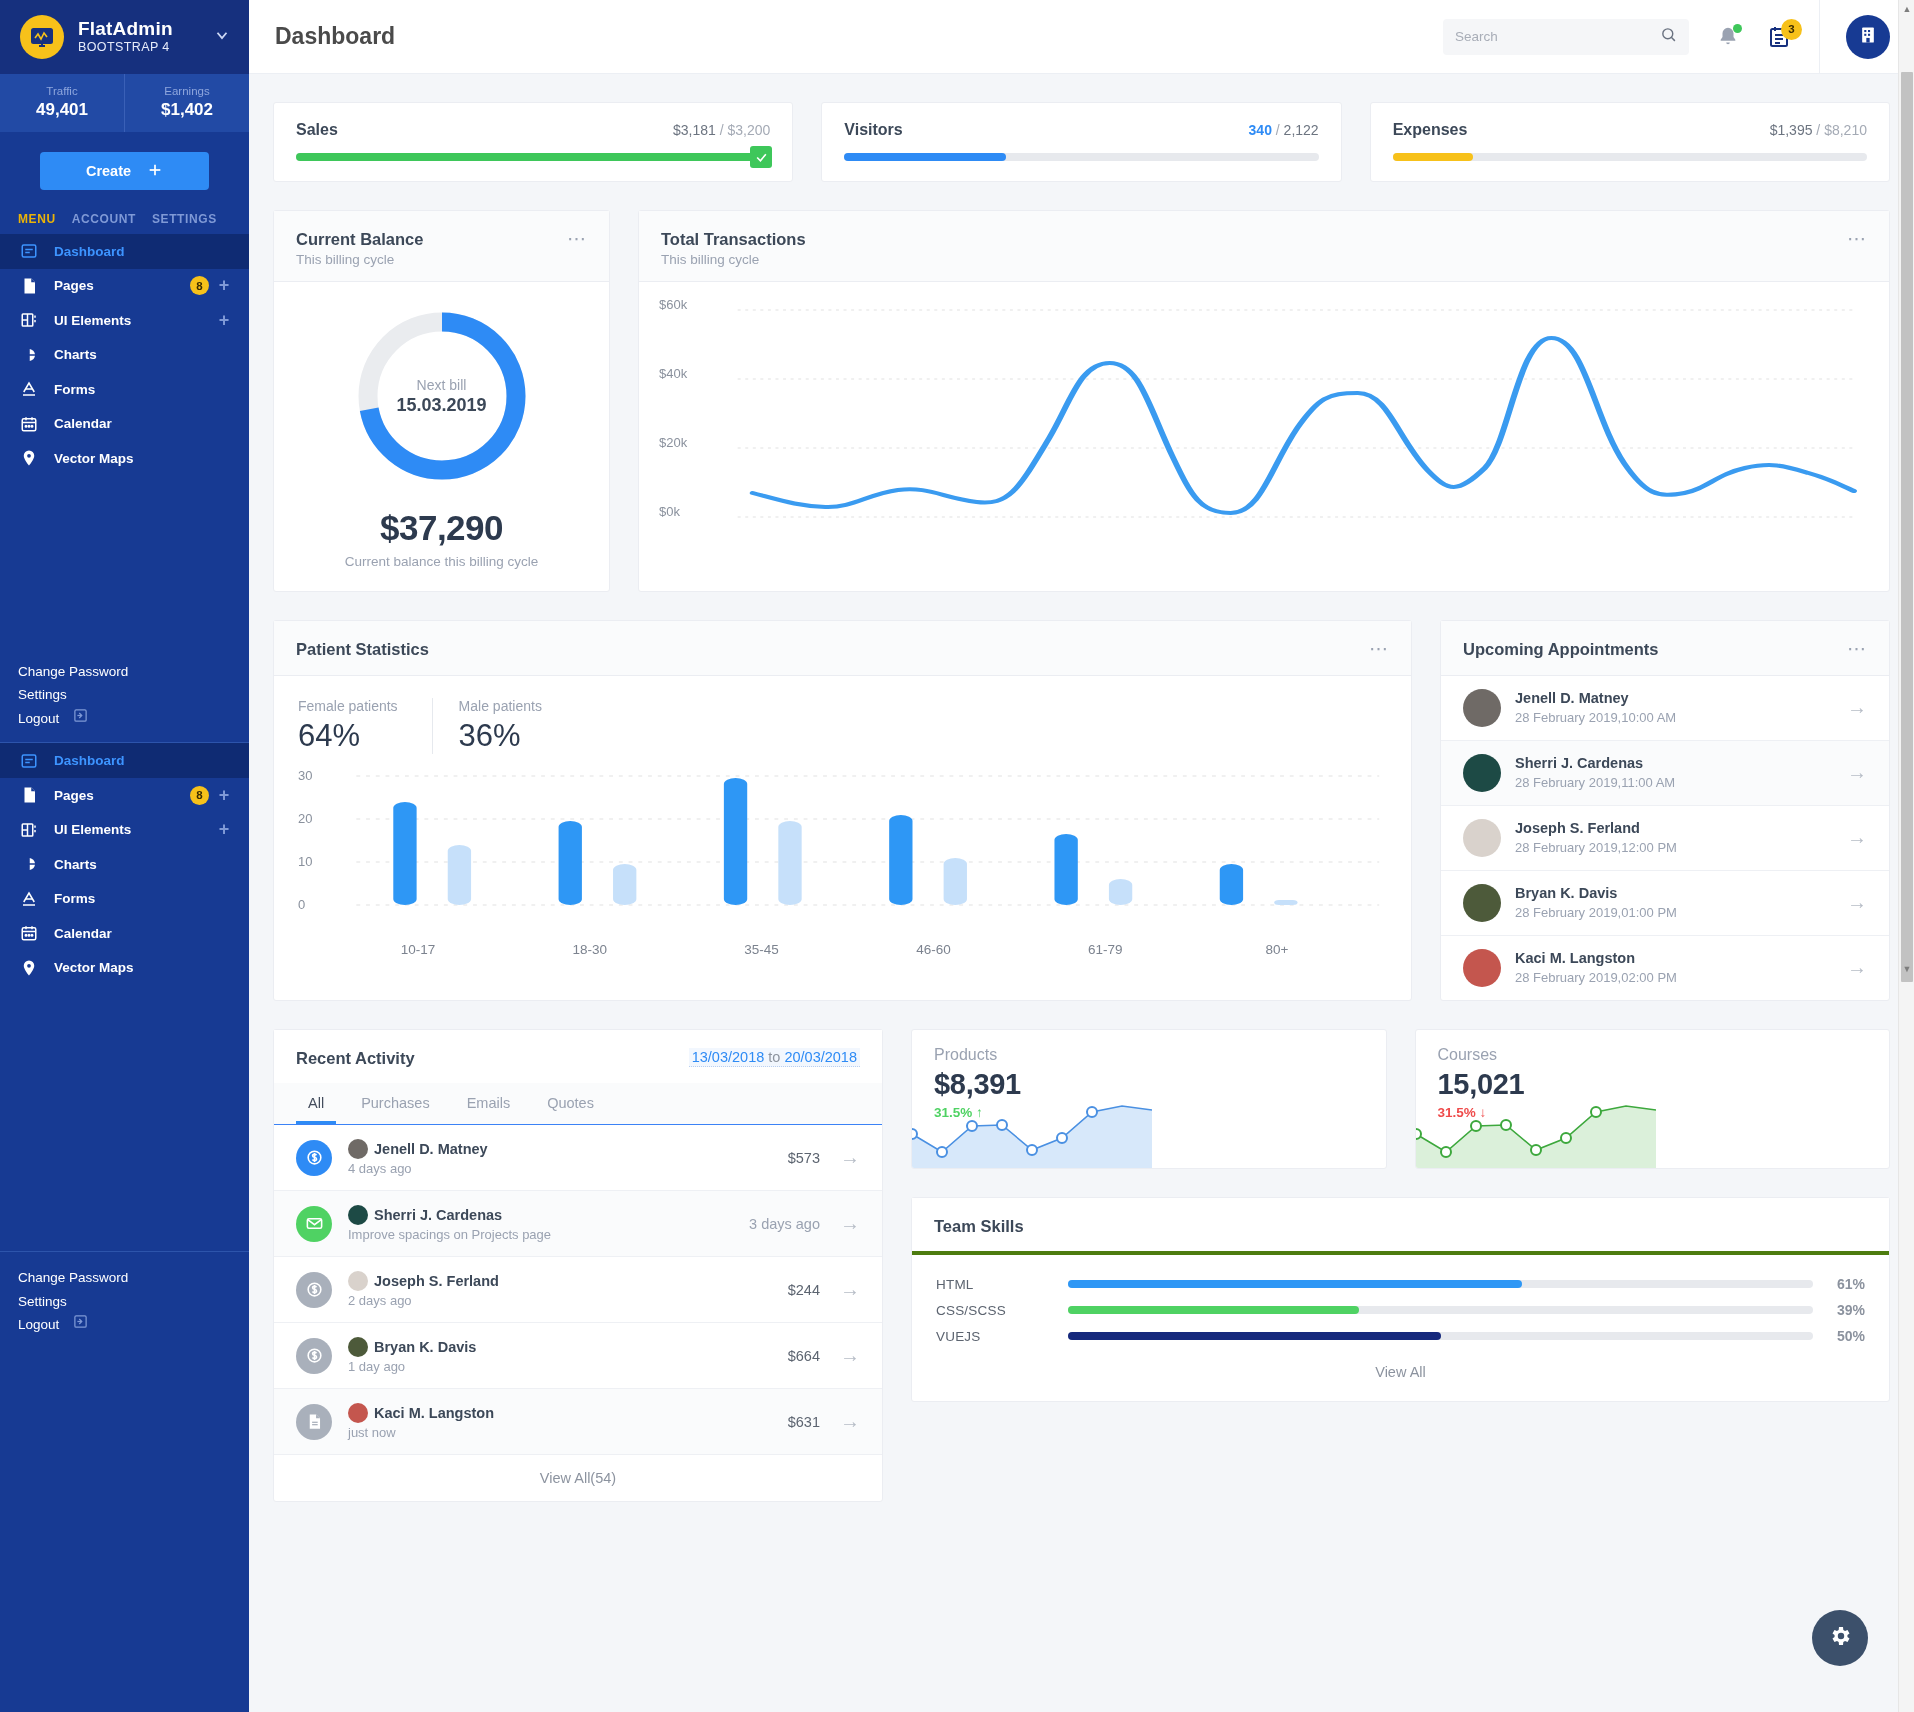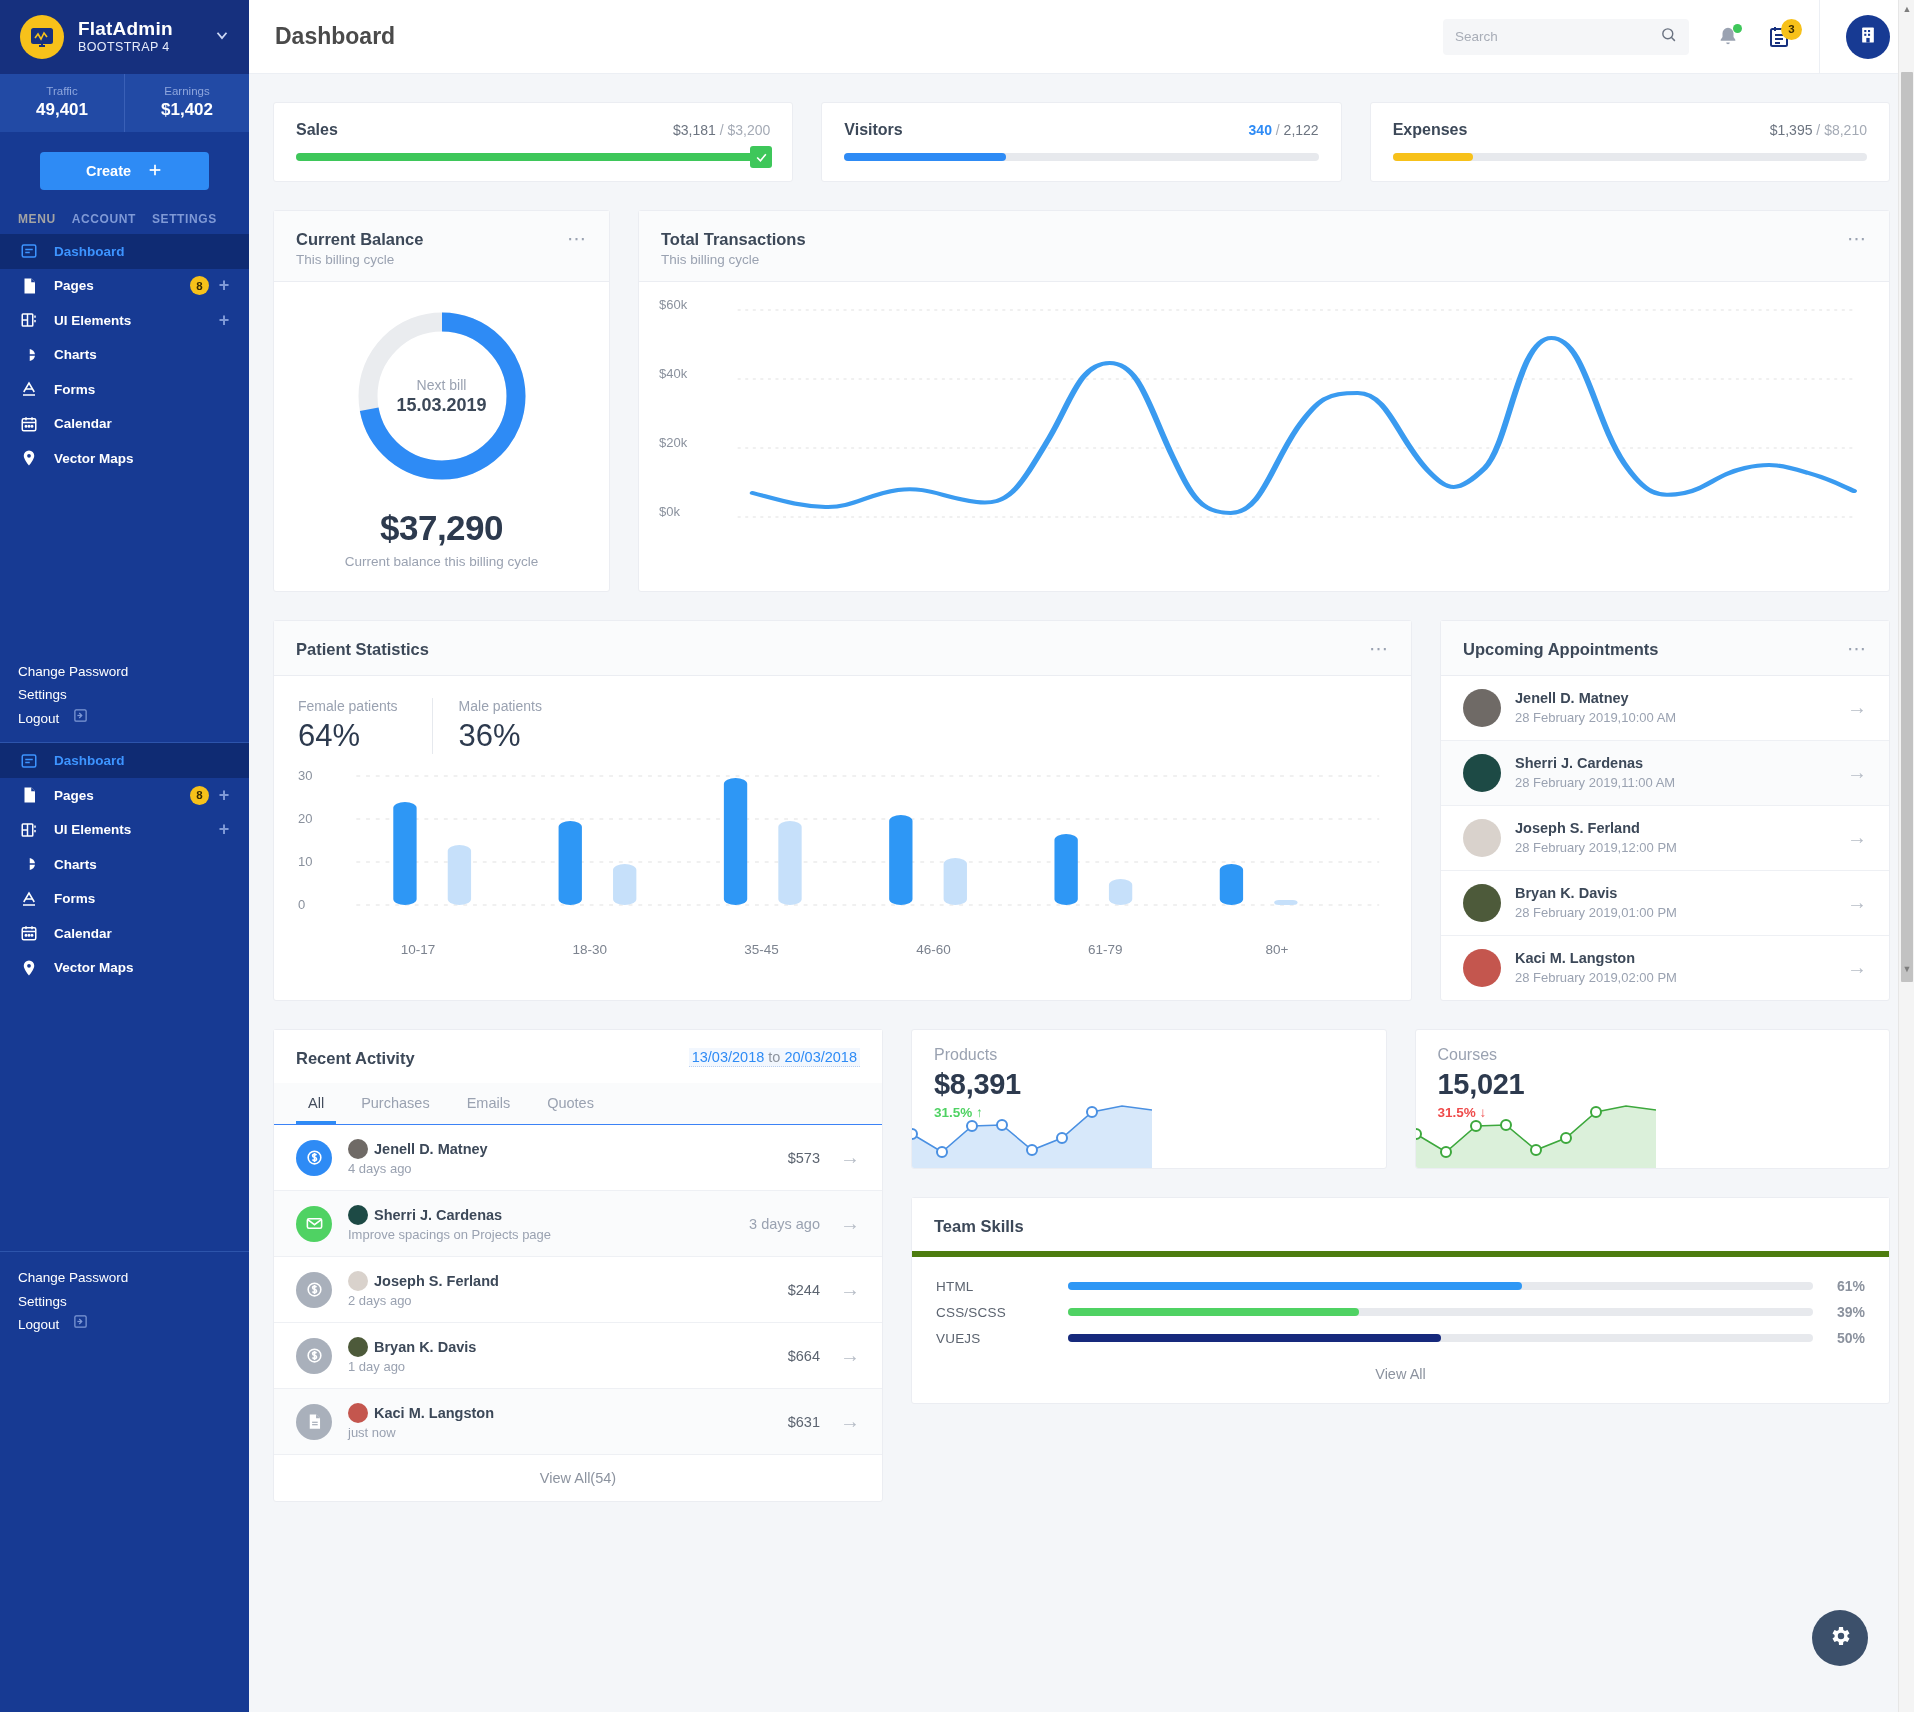--- a/index.html
+++ b/index.html
@@ -45,21 +45,21 @@
   .create-wrap { padding: 20px 40px 14px 40px; }
   .create-btn {
     width: 100%; height: 38px; border: none; border-radius: 4px;
     background: #2e8bf5; color: #fff; font-size: 14.5px; font-weight: bold;
     font-family: inherit; cursor: pointer;
     display: flex; align-items: center; justify-content: center; gap: 16px;
   }
 
   .navtabs { display: flex; gap: 16px; padding: 8px 18px 4px 18px; font-size: 12px; letter-spacing: .6px; }
   .navtab { color: #7f99d6; font-weight: bold; padding-bottom: 4px; cursor: pointer; }
-  .navtab.active { color: #a3a3a3; }
+  .navtab.active { color: #eab308; }
 
   .menu { list-style: none; }
   .menu-item {
     display: flex; align-items: center; height: 34.5px;
     padding: 0 18px 0 20px; cursor: pointer; font-size: 13.5px; font-weight: bold;
     color: #ffffff; position: relative;
   }
   .menu-item.active { background: #0f2b73; color: #3d94ff; }
   .menu-icon { width: 26px; flex: 0 0 26px; display: flex; align-items: center; }
   .menu-label { flex: 1; margin-left: 8px; }
@@ -875,21 +875,21 @@
                 <circle cx="150" cy="34" r="5" fill="#fff" stroke="#3da83d" stroke-width="2"></circle>
                 <circle cx="180" cy="8" r="5" fill="#fff" stroke="#3da83d" stroke-width="2"></circle>
               </svg>
             </div>
           </div>
 
           <div class="card">
             <div class="card-head plain">
               <div class="card-title">Team Skills</div>
             </div>
-            <div style="border-top:6px solid #4d7c0f;padding:16px 0 6px 0">
+            <div style="border-top:4px solid #4d7c0f;padding:16px 0 6px 0">
               <div class="skill-row">
                 <div class="skill-name">HTML</div>
                 <div class="skill-track">
                     <div class="skill-fill" style="width:61%;background:#2e97f5"></div>
                   </div>
                 <div class="skill-pct">61%</div>
               </div>
               <div class="skill-row">
                 <div class="skill-name">CSS/SCSS</div>
                 <div class="skill-track">

